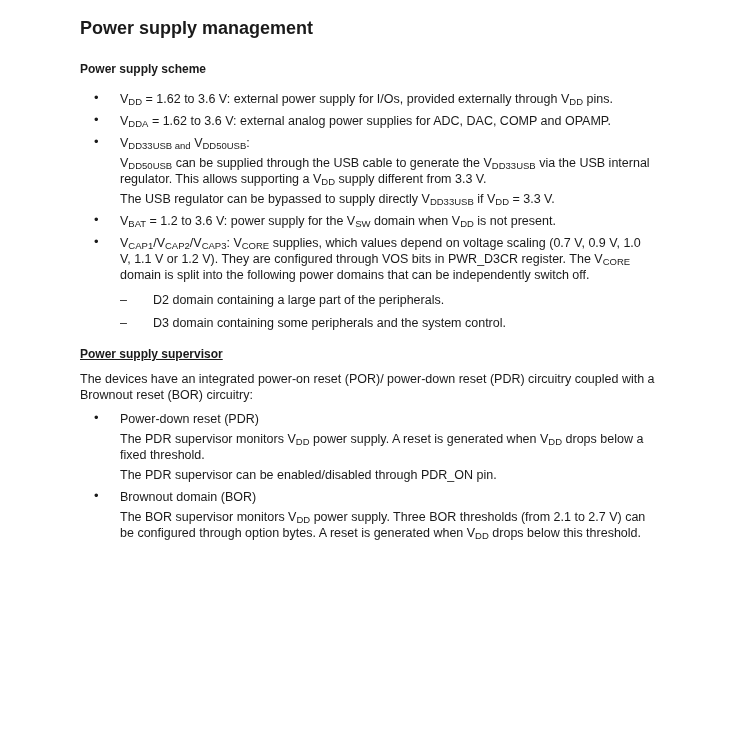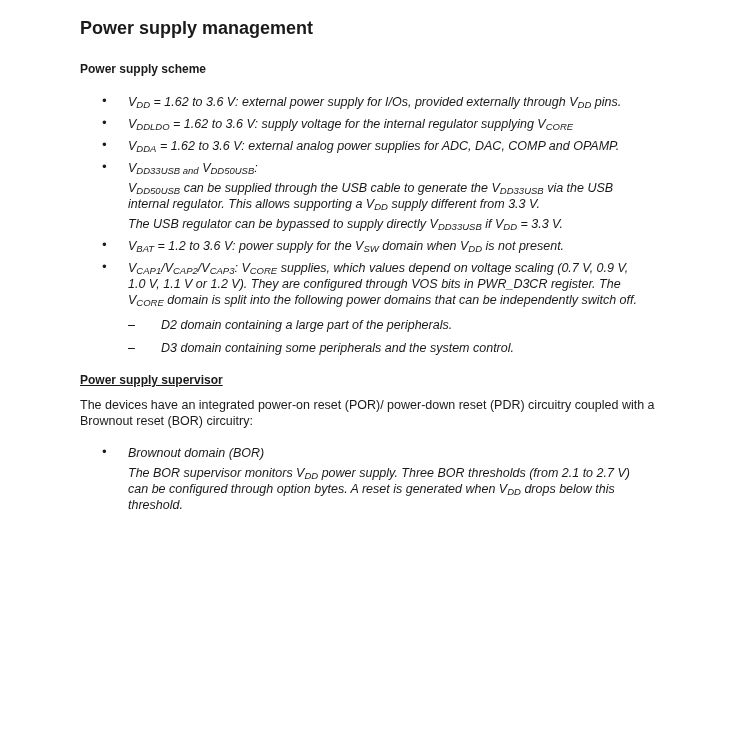--- a/index.html
+++ b/index.html
@@ -31,23 +31,22 @@
     line-height: 17px;
     font-weight: bold;
     margin: 0 0 13px 0;
   }
   section.supervisor h2 {
     margin: 15px 0 8px 0;
     text-decoration: underline;
   }
   ul.bullets {
     list-style: none;
-    margin: 16px;
+    margin: 8px;
     padding: 0;
-    font-style: italic;
   }
   ul.bullets > li {
     position: relative;
     padding-left: 32px;
     margin-bottom: 6px;
   }
   ul.bullets > li::before {
     content: "\2022";
     position: absolute;
     left: 6px;
@@ -94,23 +93,20 @@
 
   <h1>Power supply management</h1>
 
   <section class="scheme">
     <h2>Power supply scheme</h2>
     <ul class="bullets">
       <li>
         <span>V<sub>DD</sub> = 1.62 to 3.6 V: external power supply for I/Os, provided externally through V<sub>DD</sub> pins.</span>
       </li>
       <li>
-        <span>V<sub>DDLDO</sub> = 1.62 to 3.6 V: supply voltage for the internal regulator supplying V<sub>CORE</sub></span>
-      </li>
-      <li>
         <span>V<sub>DDA</sub> = 1.62 to 3.6 V: external analog power supplies for ADC, DAC, COMP and OPAMP.</span>
       </li>
       <li>
         <span>V<sub>DD33USB and</sub> V<sub>DD50USB</sub>:</span>
         <p>V<sub>DD50USB</sub> can be supplied through the USB cable to generate the V<sub>DD33USB</sub> via the USB internal regulator. This allows supporting a V<sub>DD</sub> supply different from 3.3 V.</p>
         <p>The USB regulator can be bypassed to supply directly V<sub>DD33USB</sub> if V<sub>DD</sub> = 3.3 V.</p>
       </li>
       <li>
         <span>V<sub>BAT</sub> = 1.2 to 3.6 V: power supply for the V<sub>SW</sub> domain when V<sub>DD</sub> is not present.</span>
       </li>
@@ -126,19 +122,24 @@
         </ul>
       </li>
     </ul>
   </section>
 
   <section class="supervisor">
     <h2>Power supply supervisor</h2>
     <p class="intro">The devices have an integrated power-on reset (POR)/ power-down reset (PDR) circuitry coupled with a Brownout reset (BOR) circuitry:</p>
     <ul class="bullets">
       <li>
+        <span>Power-down reset (PDR)</span>
+        <p>The PDR supervisor monitors V<sub>DD</sub> power supply. A reset is generated when V<sub>DD</sub> drops below a fixed threshold.</p>
+        <p>The PDR supervisor can be enabled/disabled through PDR_ON pin.</p>
+      </li>
+      <li>
         <span>Brownout domain (BOR)</span>
         <p>The BOR supervisor monitors V<sub>DD</sub> power supply. Three BOR thresholds (from 2.1 to 2.7 V) can be configured through option bytes. A reset is generated when V<sub>DD</sub> drops below this threshold.</p>
       </li>
     </ul>
   </section>
 
 </div>
 
 </body></html>

